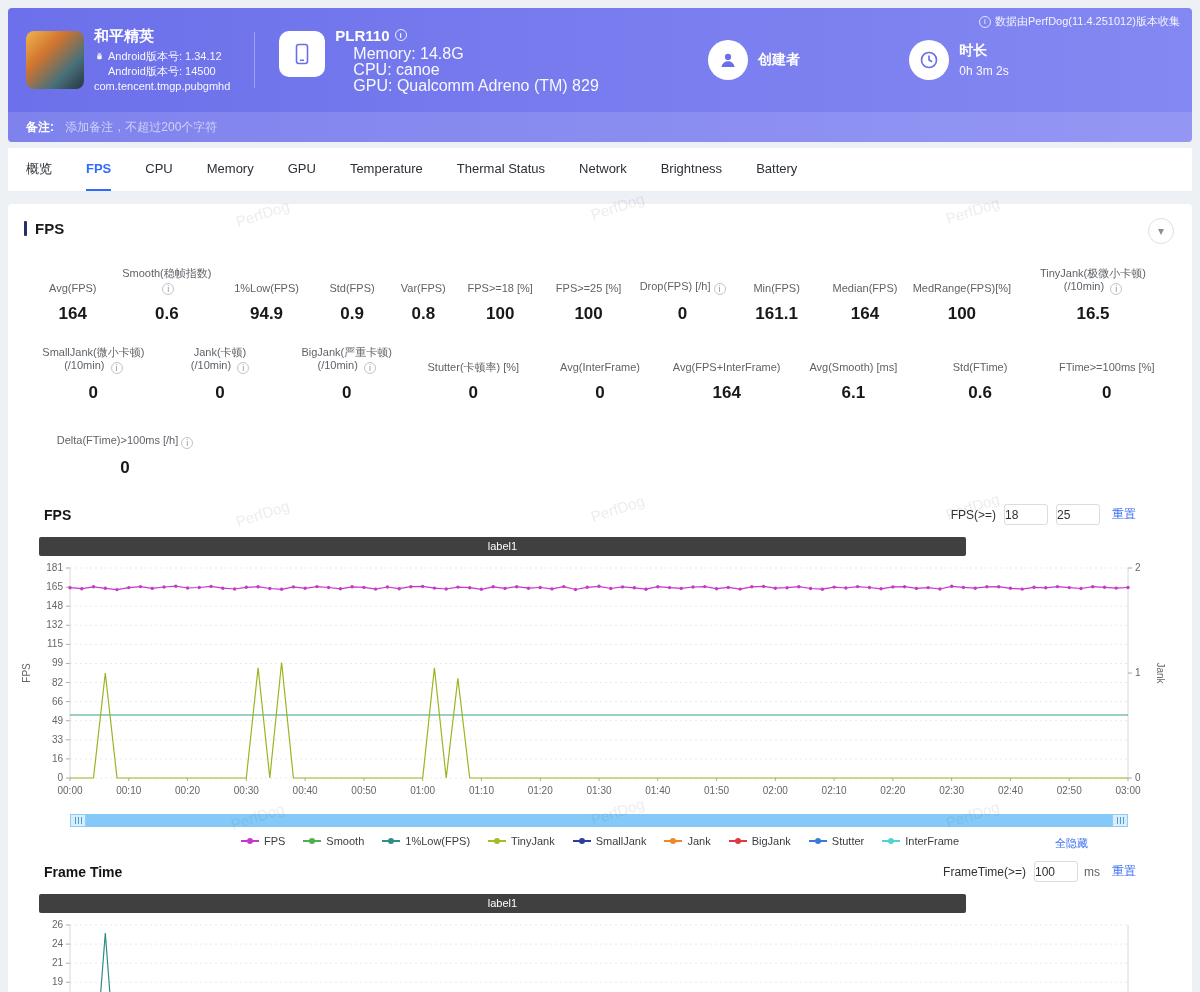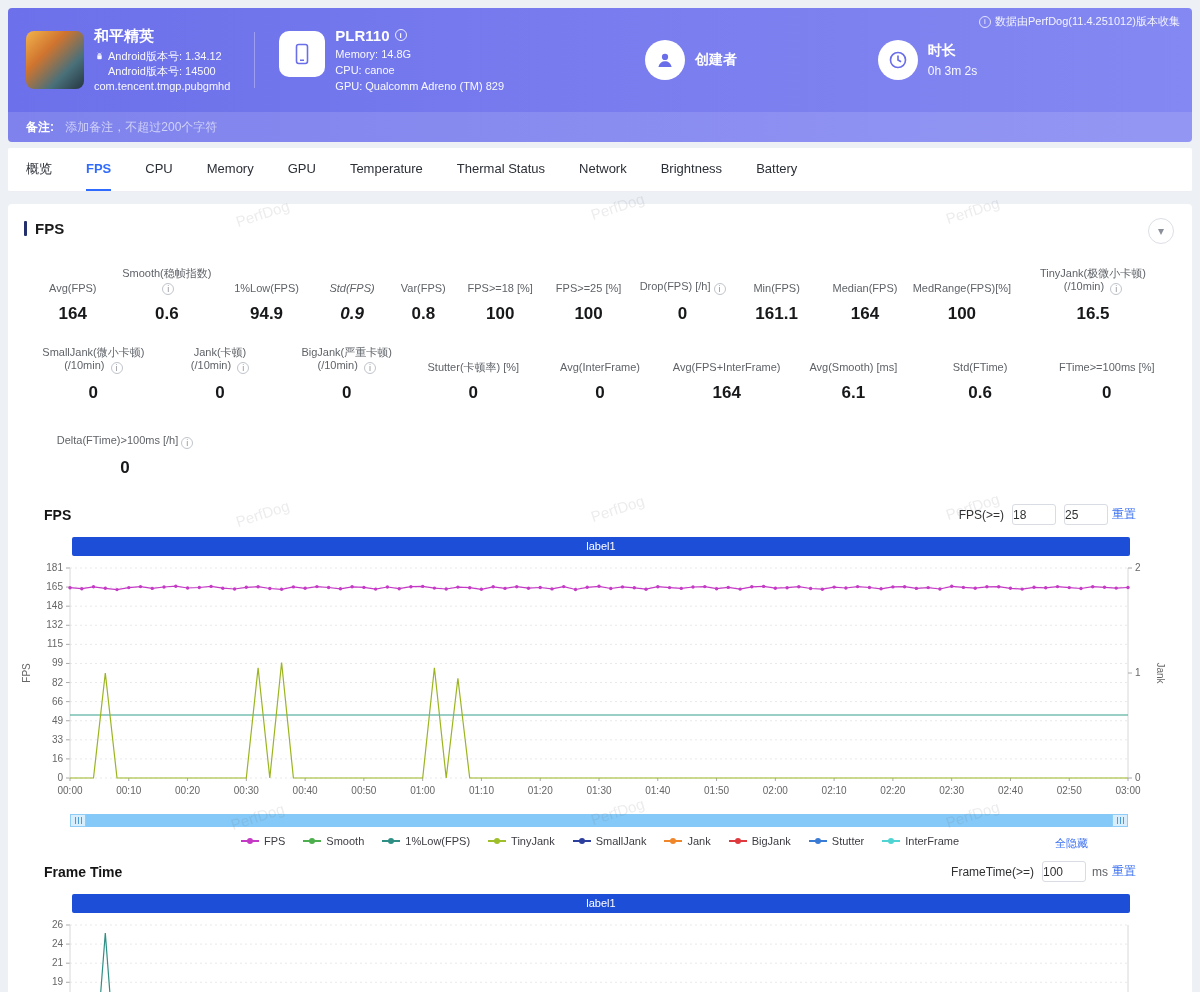--- a/index.html
+++ b/index.html
@@ -15,21 +15,21 @@
     background:linear-gradient(135deg,#f2b34c 0%,#d0742f 35%,#49707a 70%,#25353f 100%); }
   .game-text { margin-left:10px; }
   .game-title { font-size:15px; font-weight:700; margin-bottom:3px; }
   .game-line { font-size:11px; line-height:15px; opacity:.95; display:flex; align-items:center; gap:3px; }
   .pad-left { padding-left:14px; }
   .v-div { width:1px; height:56px; background:rgba(255,255,255,.3); margin:0 24px; flex:none; }
   .device-block { display:flex; align-items:flex-start; }
   .device-icon { width:46px; height:46px; border-radius:10px; background:#fff; display:flex; align-items:center; justify-content:center; flex:none; margin-top:4px; }
   .device-text { margin-left:10px; }
   .device-name-row { display:flex; align-items:center; gap:5px; font-size:15px; font-weight:700; margin-bottom:2px; }
-  .dline { font-size:11px; line-height:16px; opacity:.95; }
+  .dline { font-size:16px; line-height:16px; opacity:.95;margin-left:18px; }
   .meta-block { display:flex; align-items:center; }
   .meta-icon { width:40px; height:40px; border-radius:50%; background:#fff; display:flex; align-items:center; justify-content:center; flex:none; }
   .meta-text { margin-left:10px; }
   .meta-label { font-size:14px; font-weight:700; }
   .meta-value { font-size:12px; margin-top:4px; opacity:.95; }
   .sp { flex:1; }
   .end-sp { width:56px; }
   .collect-info { position:absolute; top:6px; right:12px; font-size:11px; opacity:.9; display:flex; align-items:center; gap:4px; }
   .circle-i { display:inline-flex; width:12px; height:12px; border:1px solid rgba(255,255,255,.85); border-radius:50%;
     font-size:8px; align-items:center; justify-content:center; flex:none; font-style:normal; }
@@ -63,22 +63,22 @@
     font-size:9px; color:#909399; margin-left:3px; text-align:center; vertical-align:-2px; cursor:pointer; }
 
   
   .chart-head { display:flex; align-items:center; margin-top:26px; padding:0 56px 0 36px; }
   .chart-head.ft { margin-top:8px; }
   .chart-title { font-size:14px; font-weight:700; color:#141414; }
   .controls { margin-left:auto; display:flex; align-items:center; font-size:12px; color:#303133; }
   input.thr { width:44px; height:21px; border:1px solid #d9dce3; border-radius:3px; text-align:left; font-size:12px;
     color:#303133; margin-left:8px; outline:none; background:#fff; font-family:"Liberation Sans",sans-serif; }
   .unit { margin-left:6px; color:#606266; }
-  .reset { color:#3a6ff2; margin-left:4px; cursor:pointer;text-align:center; }
-  .banner { margin:12px 0 0 64px; width:1058px; height:19px; background:#1d4ed8; border-radius:2px; color:#fff;
+  .reset { color:#3a6ff2; margin-left:12px; cursor:pointer;text-align:center; }
+  .banner { margin:12px 0 0 31px; width:927px; height:19px; background:#404040; border-radius:2px; color:#fff;
     font-size:11px; line-height:19px; text-align:center; }
   svg.chart { display:block; margin-top:2px; }
 
   
   .scrollbar { display:flex; height:13px; margin:6px 0 0 62px; width:1058px; cursor:pointer; }
   .cap { width:16px; background:#d9eefc; border:1px solid #8fcdf6; display:flex; align-items:center; justify-content:center; gap:2px; }
   .cap i { width:1px; height:7px; background:#4f9bd6; display:block; }
   .track { flex:1; background:#84c9f7; }
 
   
@@ -221,21 +221,21 @@
             <span>Smooth(稳帧指数)<span class="info">i</span></span>
           </div>
           <div class="val">0.6</div>
         </div>
         <div class="stat" style="width: 8.5%;">
           <div class="lbl">
             <span>1%Low(FPS)</span>
           </div>
           <div class="val">94.9</div>
         </div>
-        <div class="stat" style="width: 6.5%; font-style: italic;">
+        <div class="stat" style="width: 6.5%;">
           <div class="lbl">
             <span>Std(FPS)</span>
           </div>
           <div class="val">0.9</div>
         </div>
         <div class="stat" style="width: 6%;">
           <div class="lbl">
             <span>Var(FPS)</span>
           </div>
           <div class="val">0.8</div>

